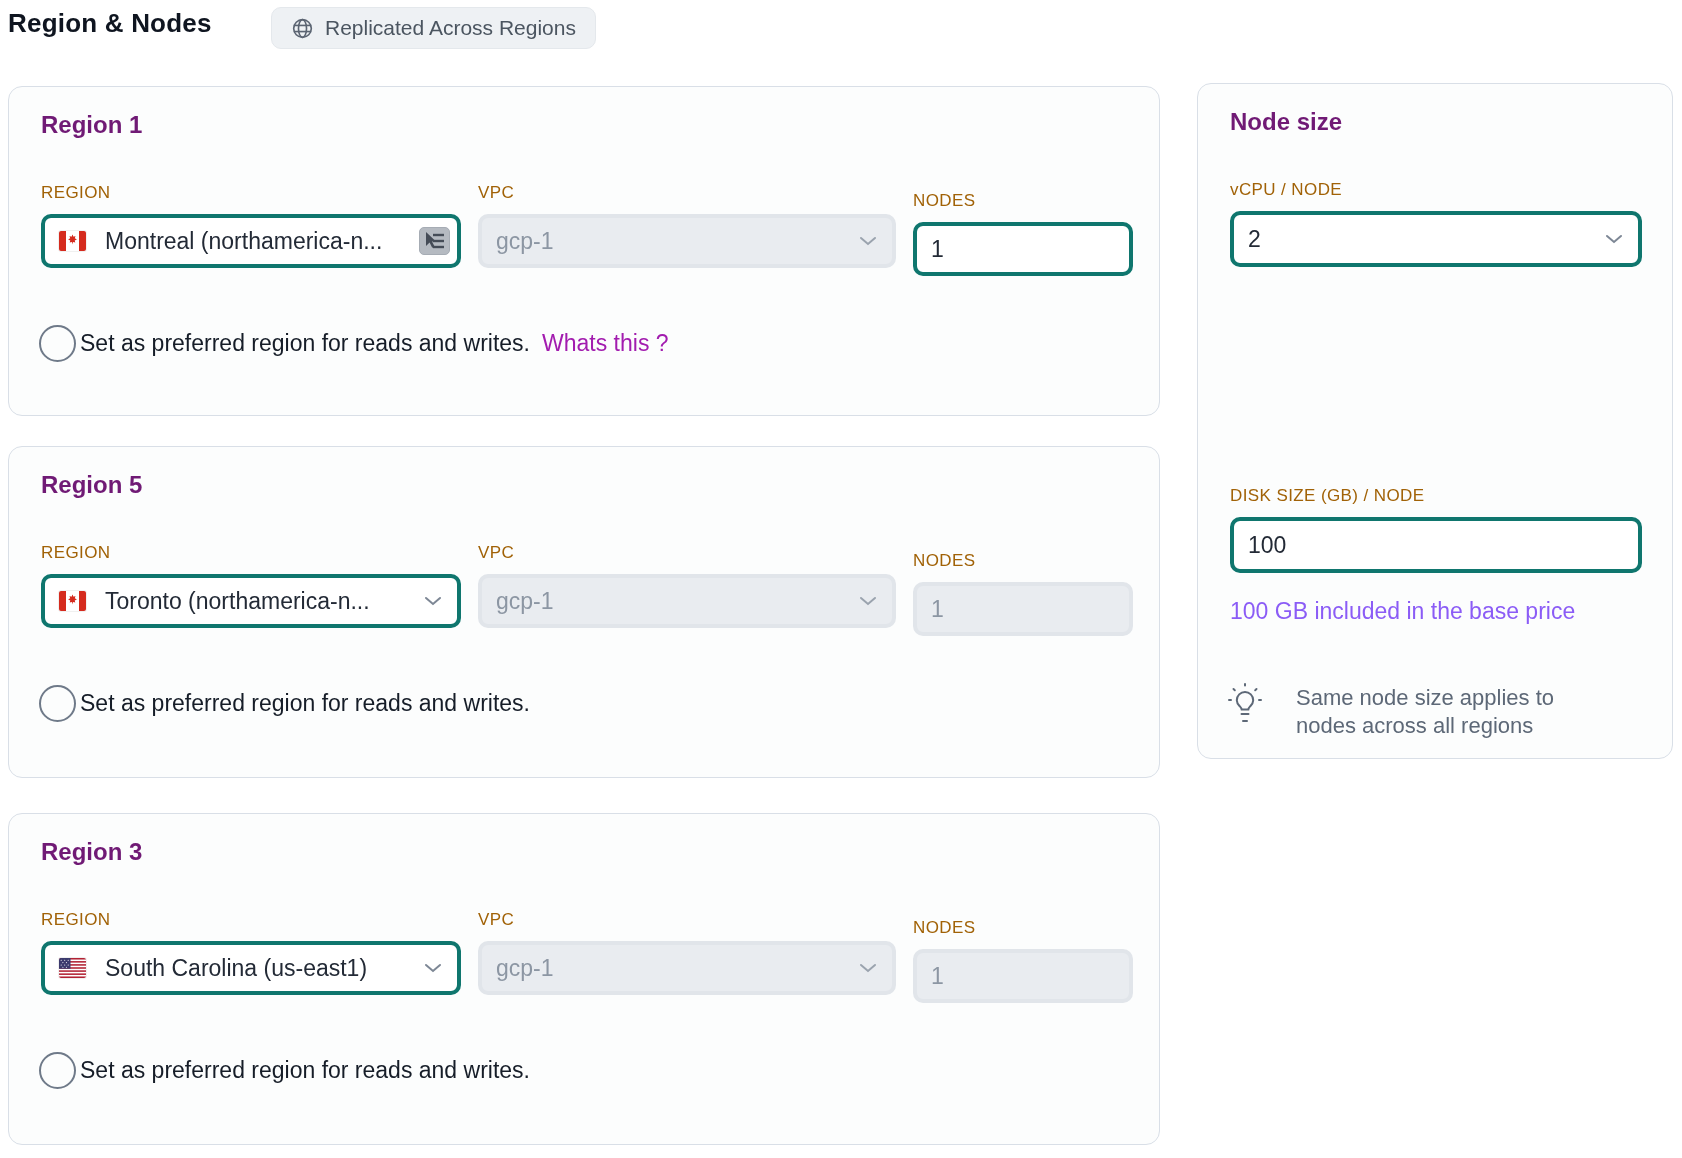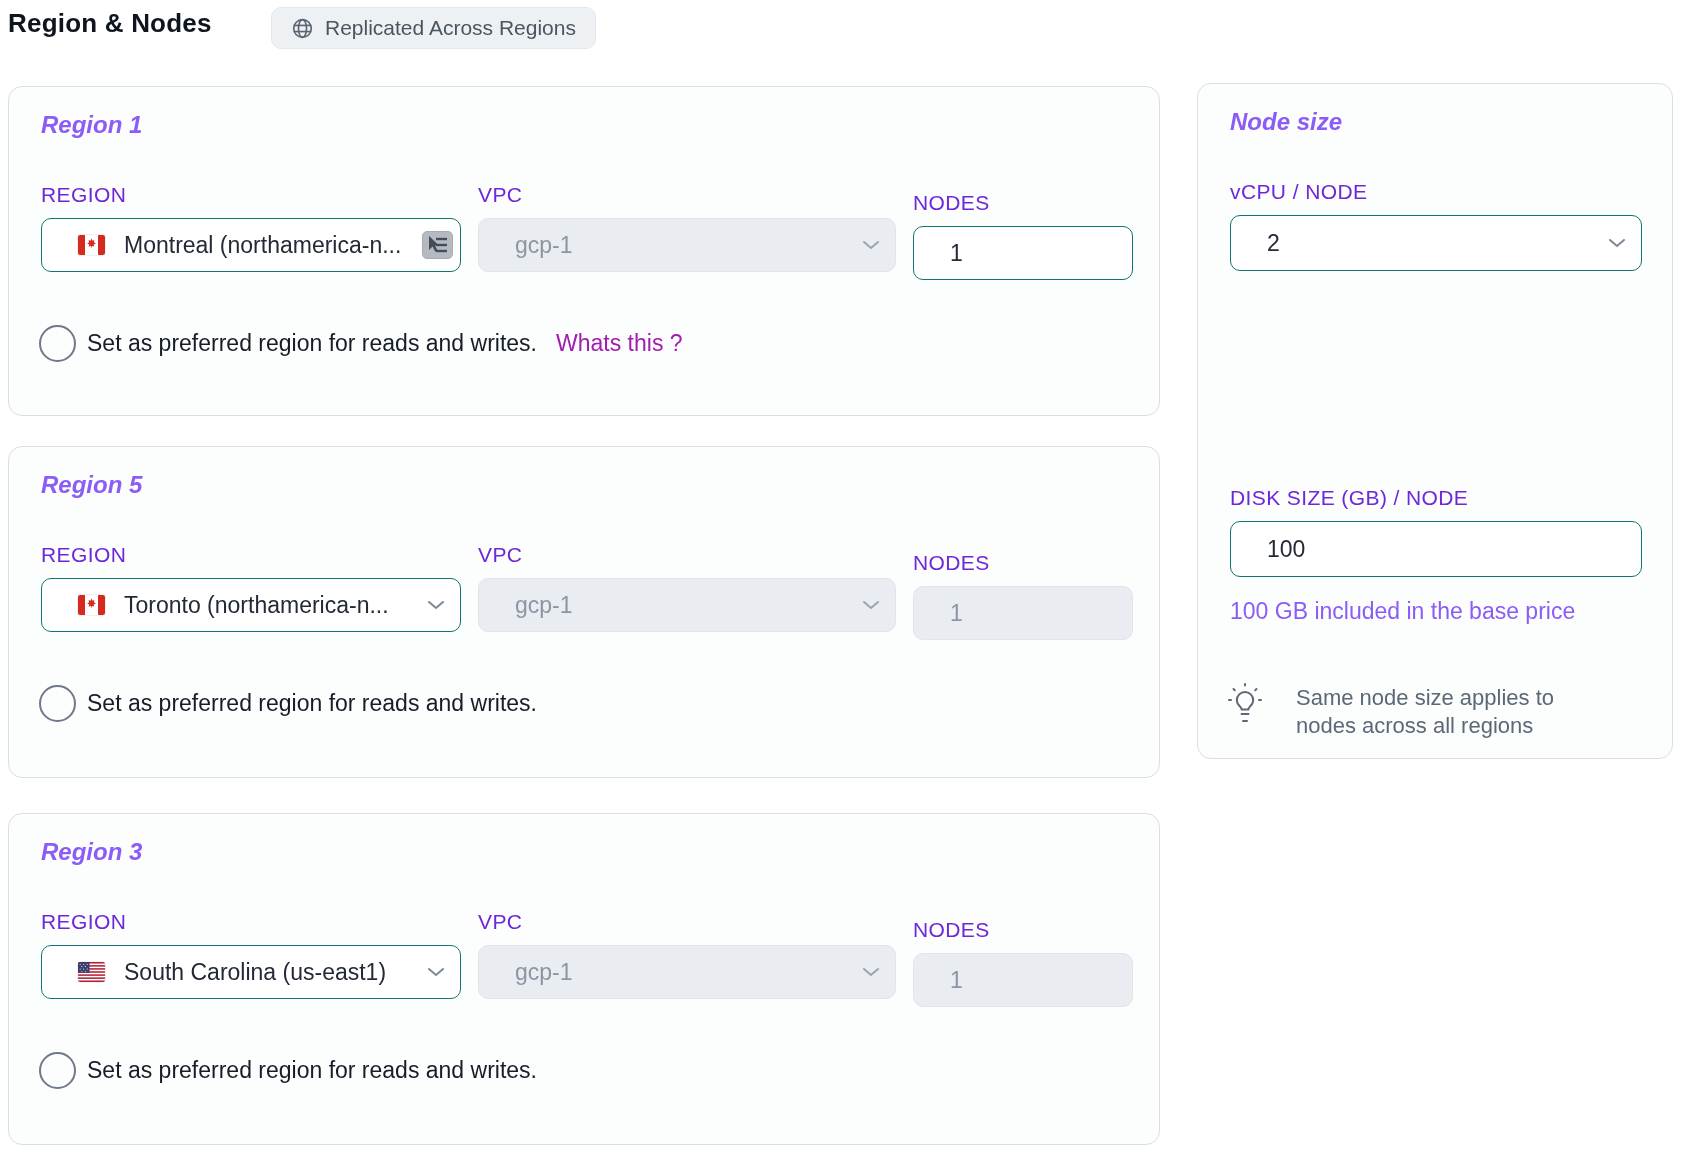--- a/index.html
+++ b/index.html
@@ -23,51 +23,51 @@
     position:absolute; background:#fcfdfd;
     border:1px solid #d9dfe7; border-radius:14px;
   }
   .card-r1 { left:8px;    top:86px;  width:1152px; height:330px; }
   .card-r2 { left:8px;    top:446px; width:1152px; height:332px; }
   .card-r3 { left:8px;    top:813px; width:1152px; height:332px; }
   .card-ns { left:1197px; top:83px;  width:476px;  height:676px; }
 
   .card-heading {
     position:absolute; left:32px; top:24px;
-    font-size:24px; font-weight:700; color:#8b5cf6;font-style:italic;
+    font-size:24px; font-weight:700; color:#701a75;
   }
   .fgroup { position:absolute; }
   .flabel {
-    display:block; font-size:21px; color:#6d28d9; letter-spacing:.4px;
+    display:block; font-size:17px; color:#a16207; letter-spacing:.4px;
   }
   .control {
     margin-top:11px; height:54px; width:100%;
-    border:1px solid #0f766e; border-radius:10px; background:#ffffff;
+    border:4px solid #0f766e; border-radius:10px; background:#ffffff;
     display:flex; align-items:center; position:relative;
-    font-size:23px; color:#232a36; padding:0 36px;
+    font-size:23px; color:#232a36; padding:0 14px;
   }
   .control.disabled {
     background:#e9ecf0; border-color:#e1e5ea; color:#8c96a3;
   }
   .sel-text { white-space:nowrap; overflow:hidden; padding-right:26px; }
   .chev { position:absolute; right:15px; top:50%; transform:translateY(-50%); display:flex; }
   .flag { margin-right:19px; flex:0 0 auto; display:flex; border-radius:2px; overflow:hidden; box-shadow:0 0 0 1px rgba(0,0,0,.06); }
   input.control {
     font-family:"Liberation Sans", sans-serif;
     outline:none; display:block; line-height:52px;
   }
   input.control:disabled { background:#e9ecf0; border-color:#e1e5ea; color:#8c96a3; }
 
   .fg-region { left:32px;  top:96px; width:420px; }
   .fg-vpc    { left:469px; top:96px; width:418px; }
   .fg-nodes  { left:904px; top:96px; width:220px;margin-top:8px; }
 
   .radio-row {
     position:absolute; left:30px; top:238px;
-    display:flex; align-items:center; gap:11px;
+    display:flex; align-items:center; gap:4px;
     font-size:23px; color:#161d28;
   }
   .radio {
     width:37px; height:37px; border:2.5px solid #6f7a89;
     border-radius:50%; background:transparent; flex:0 0 auto;
   }
   .whats-link { color:#a21caf; text-decoration:none; margin-left:8px; }
 
   .cursor-artifact {
     position:absolute; right:7px; top:50%; transform:translateY(-50%);

